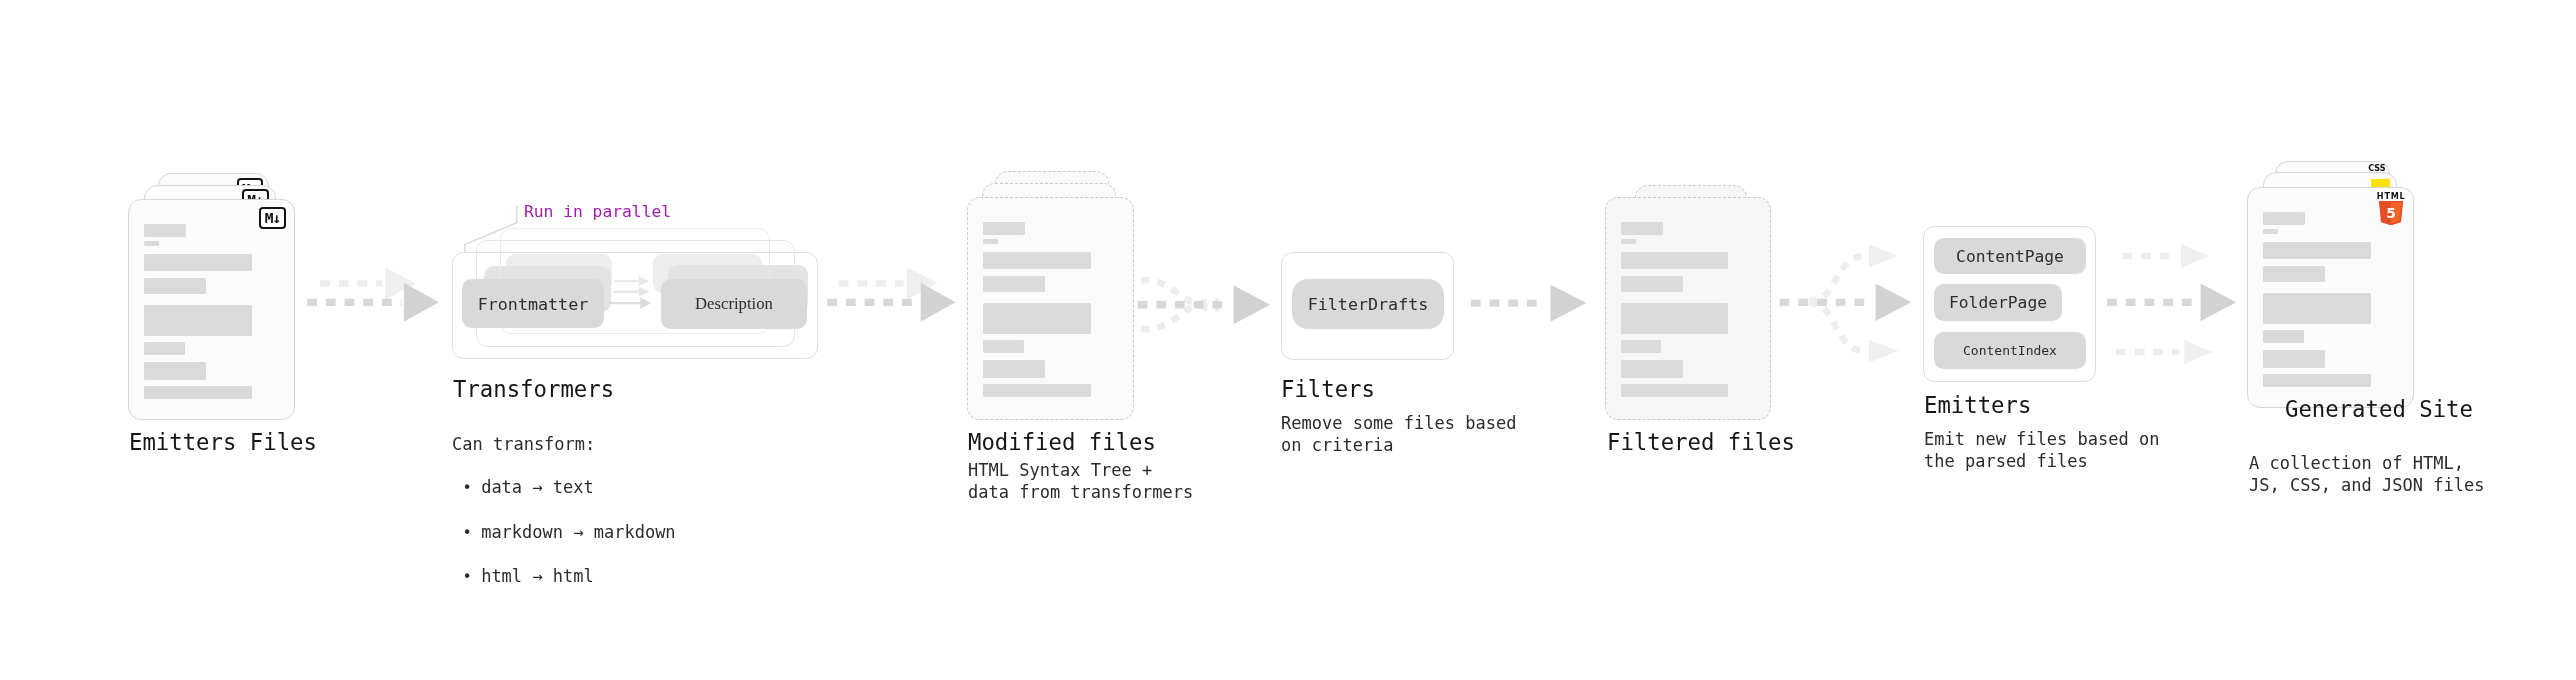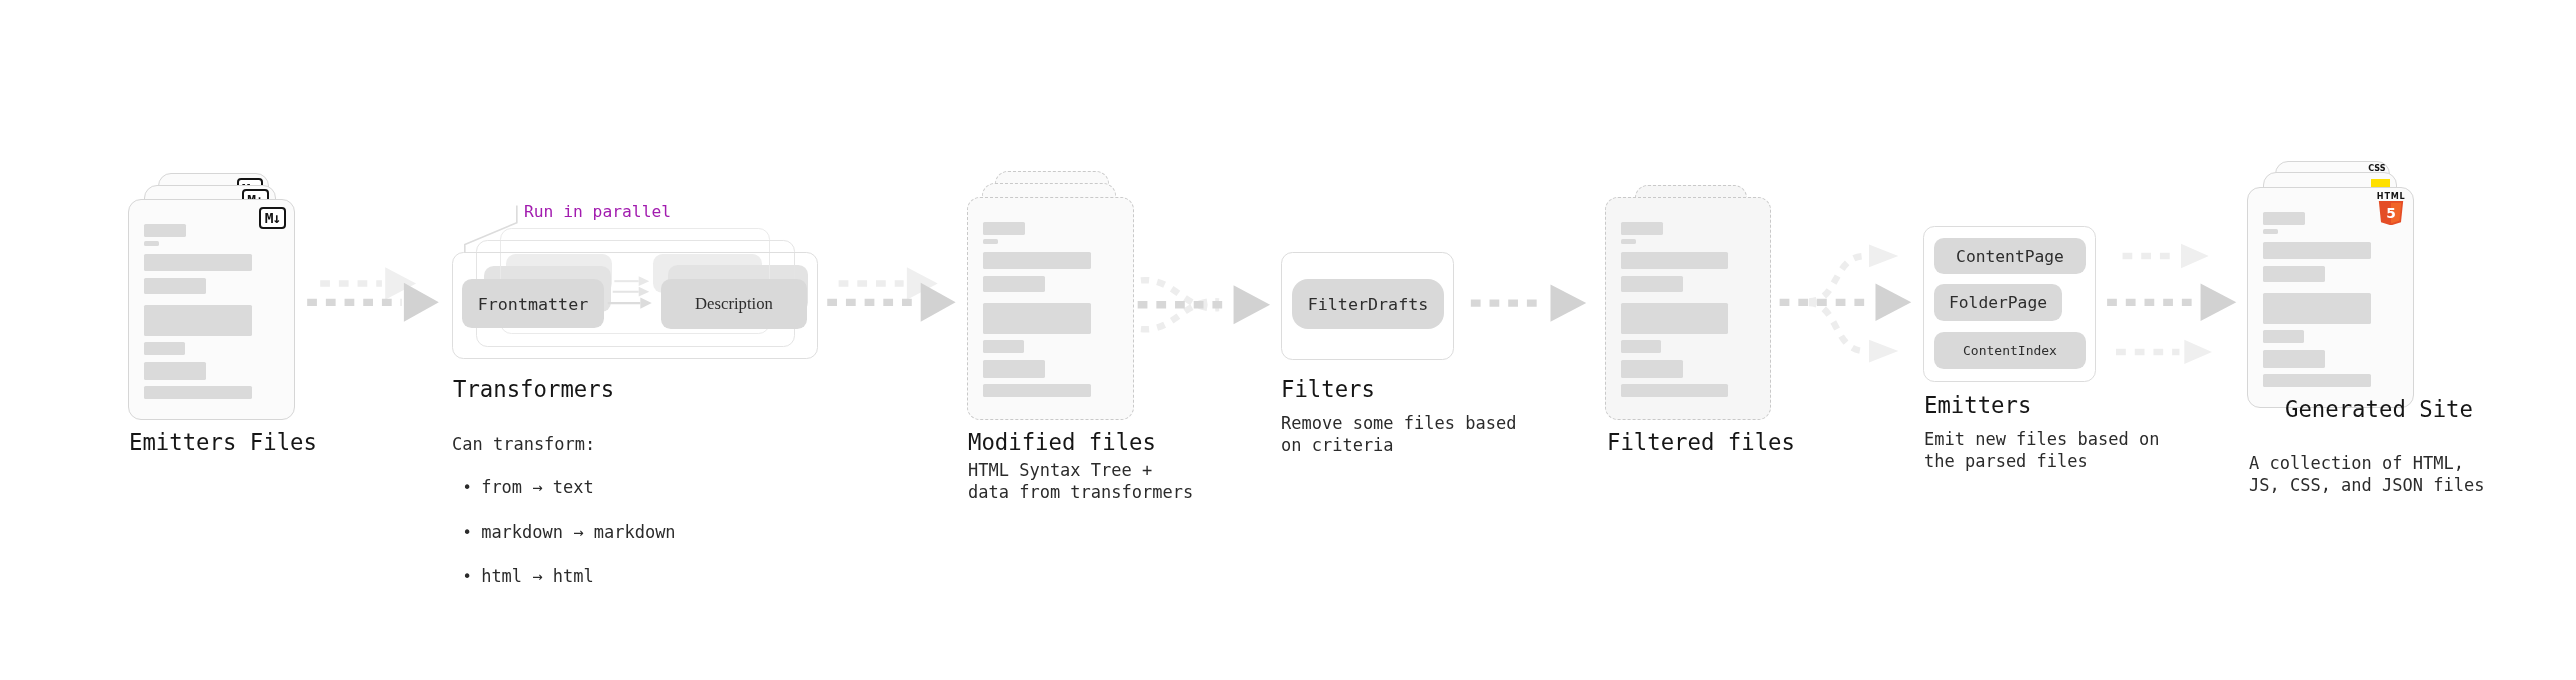--- a/index.html
+++ b/index.html
@@ -88,21 +88,21 @@
     <div class="tf-box" style="left:476px;top:240px;width:319px;height:107px;border-color:#e4e4e4;"></div>
     <div class="tf-box" style="left:452px;top:252px;width:366px;height:107px;border-color:#dedede;"></div>
 
     <div class="pill" style="left:462px;top:279px;width:142px;height:49px;">Frontmatter</div>
     <div class="pill" style="left:661px;top:279px;width:146px;height:50px;font-family:Liberation Serif, serif;">Description</div>
 
     <div class="h" style="left:453px;top:376px;">Transformers</div>
     <div class="d" style="left:452px;top:411px;">
       <span>Can transform:</span>
       <ul class="bullets">
-        <li>from → text</li>
+        <li>data → text</li>
         <li>markdown → markdown</li>
         <li>html → html</li>
       </ul>
     </div>
   </div>
 
   <div>
     <div class="card dashed" style="left:995px;top:171px;width:114px;height:57px;"></div>
     <div class="card dashed" style="left:982px;top:183px;width:134px;height:57px;"></div>
     <div class="card dashed" style="left:967px;top:197px;width:167px;height:223px;">

